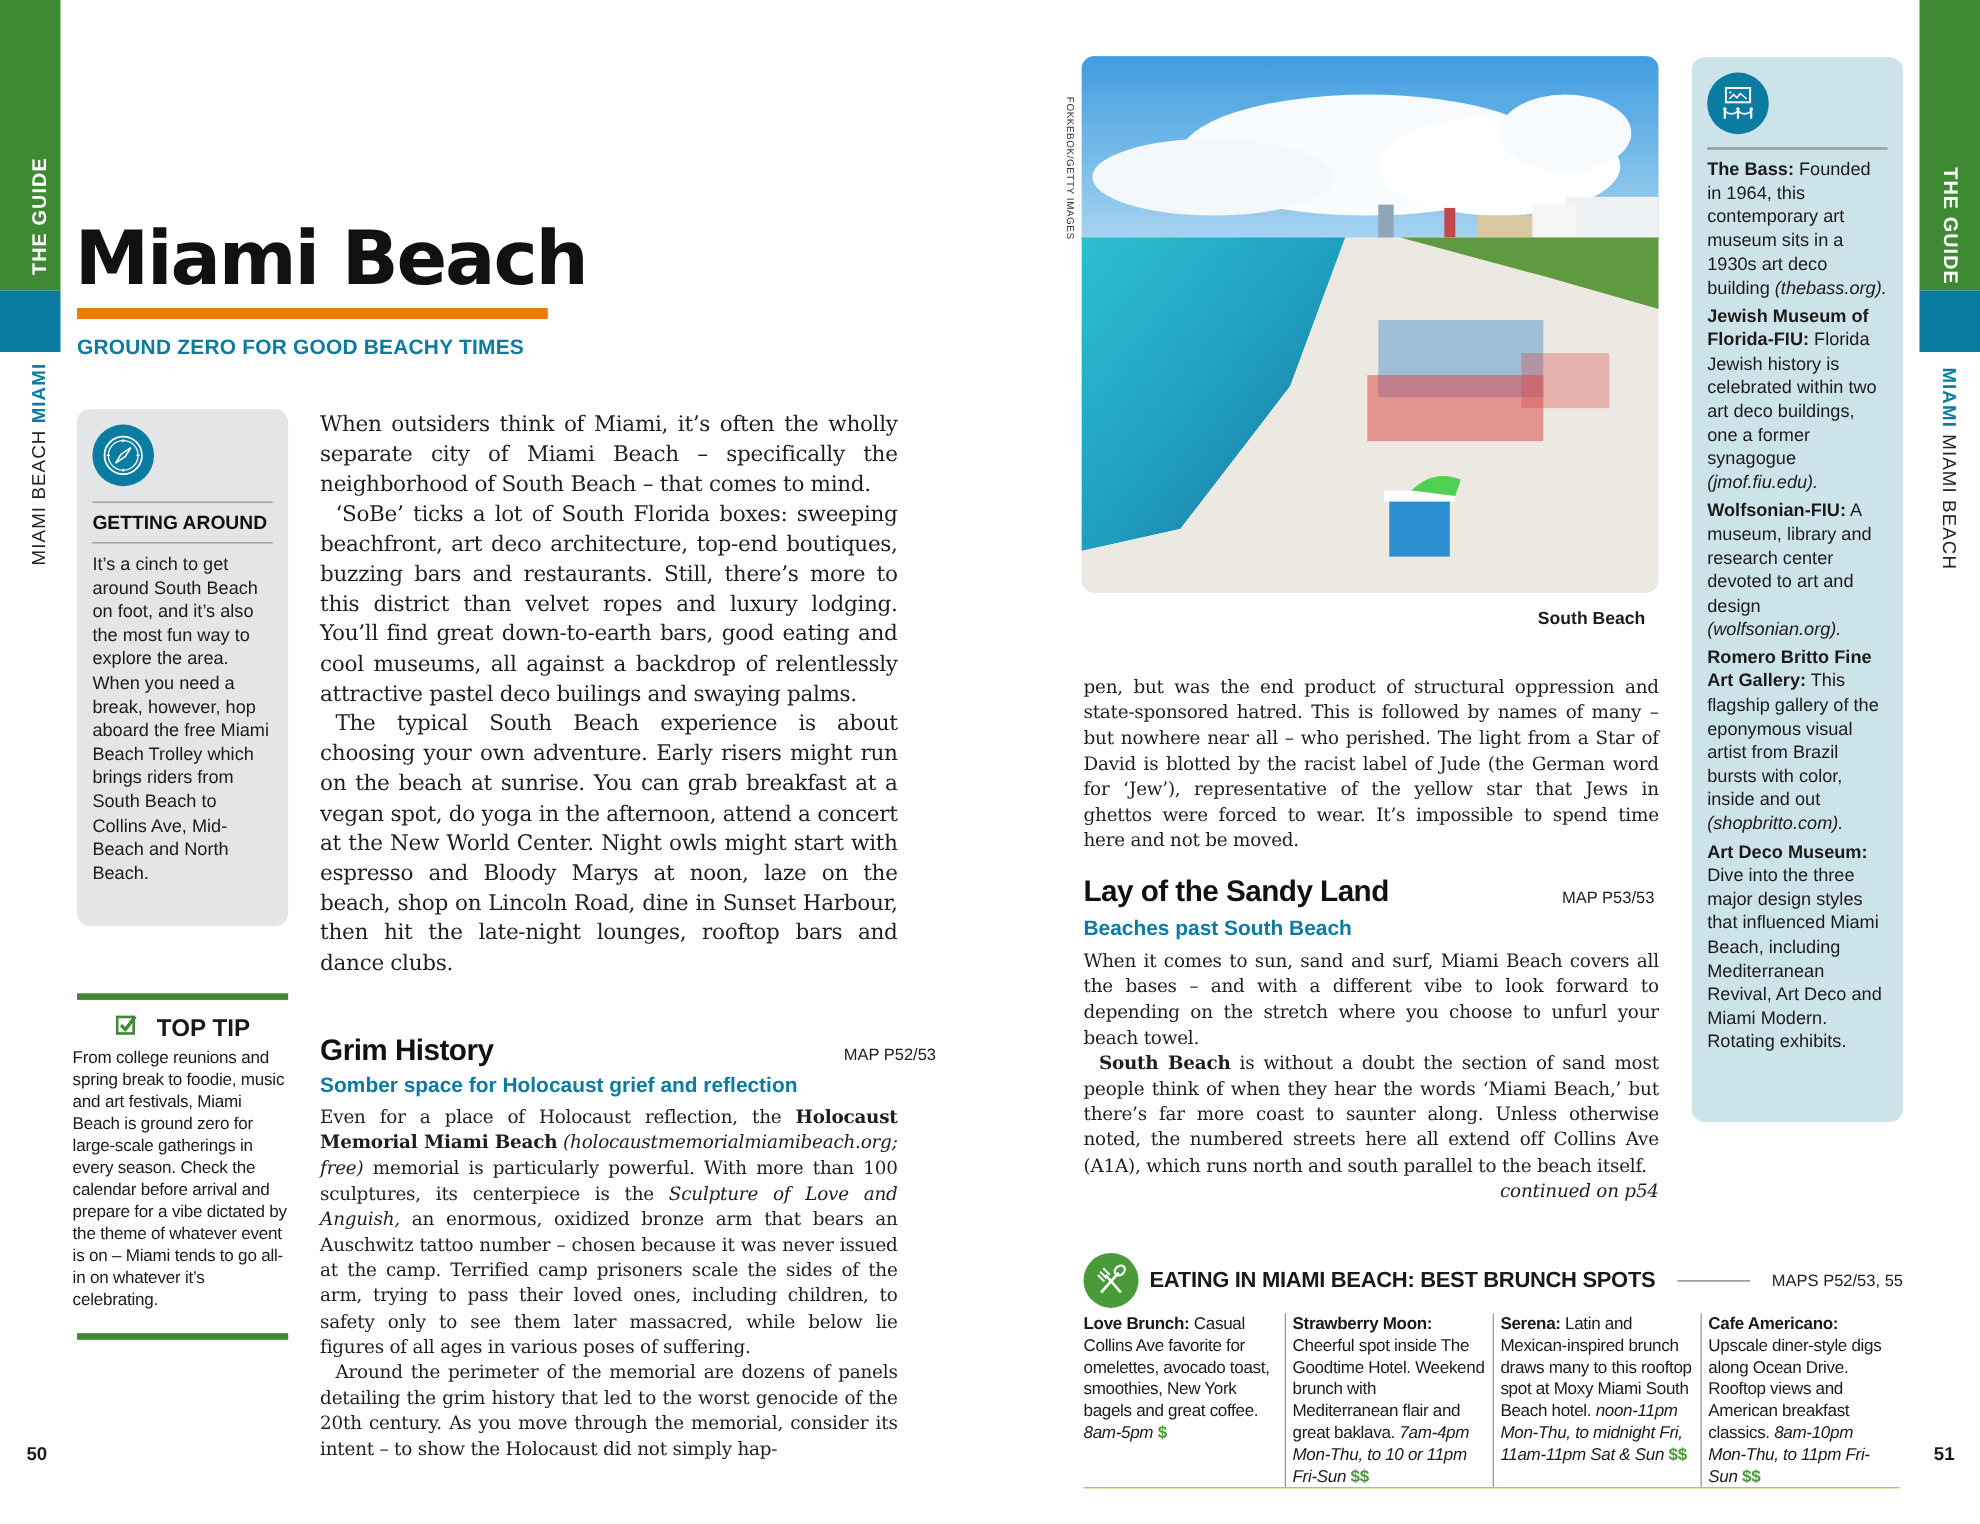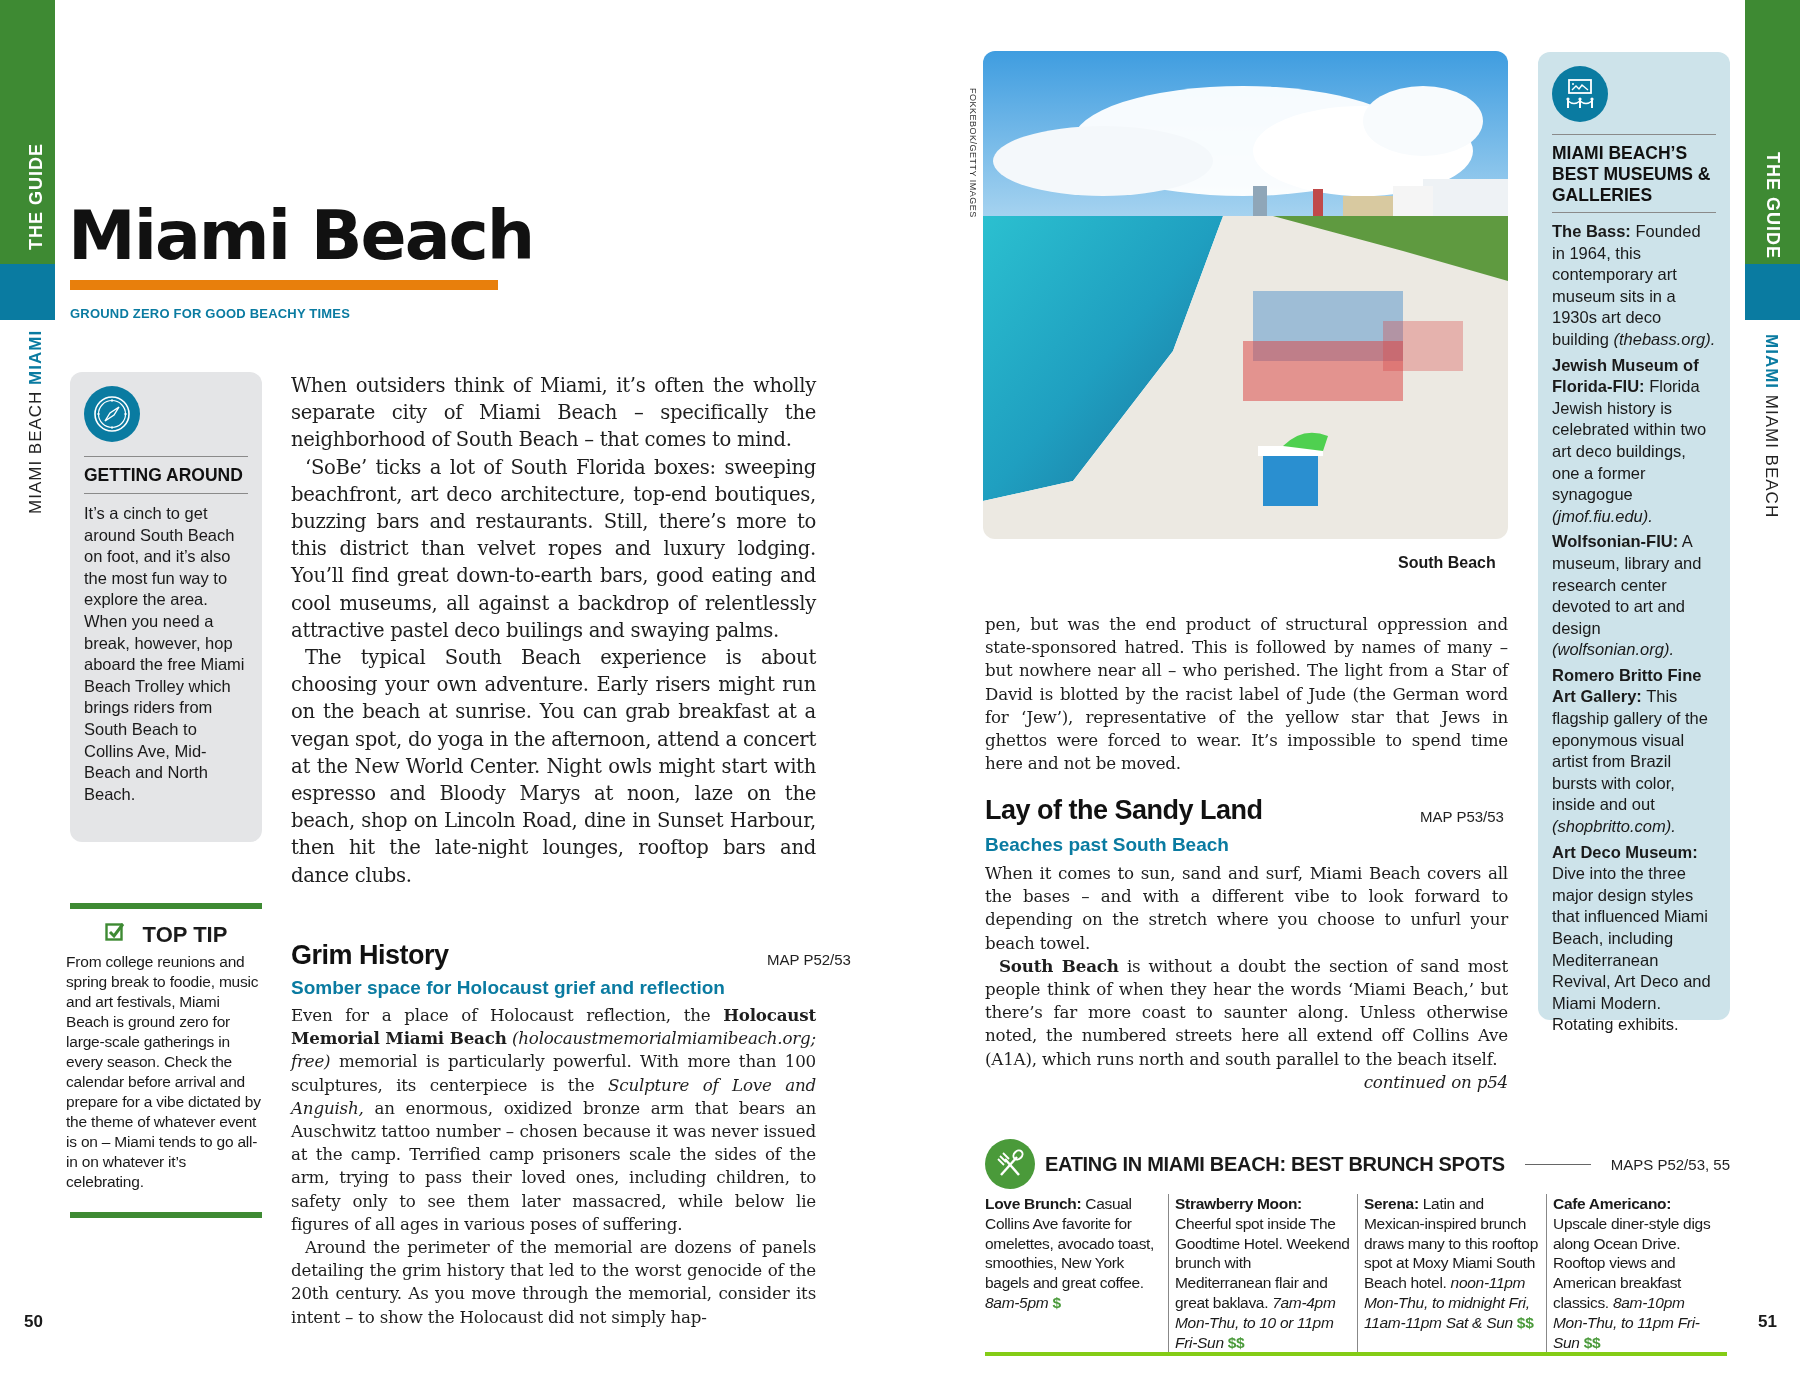--- a/index.html
+++ b/index.html
@@ -18,21 +18,21 @@
   }
   .vtext.ccw { transform: rotate(-90deg); transform-origin: left top; }
   .vtext.cw { transform: rotate(90deg); transform-origin: left top; }
   .tab-label { color: #ffffff; font-size: 18px; font-weight: bold; }
   .running-head { font-size: 17px; color: #222; }
   .running-head .hl { color: #0a7ba1; font-weight: bold; }
 
   
   .title { font-family: "DejaVu Sans", sans-serif; font-weight: bold; font-size: 68px; letter-spacing: -2px; color: #111; }
   .title-rule { background: #e87f0c; }
-  .kicker { color: #0a7ba1; font-weight: bold; font-size: 13px; letter-spacing: 0.2px; }
+  .kicker { color: #0a7ba1; font-weight: bold; font-size: 19px; letter-spacing: 0.2px; }
 
   
   .box-gray { background: #e4e5e7; border-radius: 12px; }
   .box-blue { background: #cde3ea; border-radius: 12px; }
   .icon-circle { width: 56px; height: 56px; border-radius: 50%; background: #0a7ba1; display: flex; align-items: center; justify-content: center; }
   .box-rule { height: 1px; background: #8a8a8a; }
   .box-head { font-weight: bold; font-size: 17.5px; line-height: 21px; color: #111; }
   .box-body { font-size: 16.5px; line-height: 21.6px; color: #1a1a1a; }
   .box-body b { font-weight: bold; }
   .box-body i { font-style: italic; }
@@ -54,21 +54,21 @@
   .sec-sub { color: #0a7ba1; font-weight: bold; font-size: 19px; }
   .map-ref { font-size: 15px; color: #222; }
 
   .photo { border-radius: 12px; overflow: hidden; }
   .credit { font-size: 9px; color: #333; letter-spacing: 0.5px; }
   .caption { font-weight: bold; font-size: 16px; }
 
   
   .eat-icon { width: 50px; height: 50px; border-radius: 50%; background: #4a9a3a; display: flex; align-items: center; justify-content: center; }
   .eat-title { font-weight: bold; font-size: 20px; letter-spacing: -0.3px; }
-  .eat-cols { display: flex; border-bottom: 4px solid #84cc16; }
+  .eat-cols { display: flex; border-bottom: 1px solid #84cc16; }
   .eat-col { font-size: 15.5px; line-height: 19.8px; padding: 0 6px; border-left: 1px solid #888; letter-spacing: -0.3px; }
   .eat-col:first-child { border-left: none; padding-left: 0; }
   .eat-col b { font-weight: bold; }
   .eat-col i { font-style: italic; }
   .price { color: #4a9a3a; font-weight: bold; }
   .pageno { font-weight: bold; font-size: 17px; }
 </style>
 </head>
 <body>
 
@@ -193,21 +193,20 @@
         <line x1="8" y1="26" x2="8" y2="34" stroke="#fff" stroke-width="2"></line>
         <line x1="20" y1="26" x2="20" y2="34" stroke="#fff" stroke-width="2"></line>
         <line x1="32" y1="26" x2="32" y2="34" stroke="#fff" stroke-width="2"></line>
         <path d="M8 27 Q14 32 20 27 Q26 32 32 27" fill="none" stroke="#fff" stroke-width="1.6"></path>
         <circle cx="8" cy="25" r="1.6" fill="#fff"></circle>
         <circle cx="20" cy="25" r="1.6" fill="#fff"></circle>
         <circle cx="32" cy="25" r="1.6" fill="#fff"></circle>
       </svg>
   </div>
   <div class="box-rule" style="margin-top:12px;"></div>
-  <div class="box-head" style="margin:8px 0 6px;">MIAMI BEACH’S BEST MUSEUMS &amp; GALLERIES</div>
   <div class="box-rule"></div>
   <div class="box-body" style="margin-top:8px;">
     <p style="margin-bottom:4px;"><b>The Bass:</b><span> Founded in 1964, this contemporary art museum sits in a 1930s art deco building </span><i>(thebass.org).</i></p>
     <p style="margin-bottom:4px;"><b>Jewish Museum of Florida-FIU:</b><span> Florida Jewish history is celebrated within two art deco buildings, one a former synagogue </span><i>(jmof.fiu.edu).</i></p>
     <p style="margin-bottom:4px;"><b>Wolfsonian-FIU:</b><span> A museum, library and research center devoted to art and design </span><i>(wolfsonian.org).</i></p>
     <p style="margin-bottom:4px;"><b>Romero Britto Fine Art Gallery:</b><span> This flagship gallery of the eponymous visual artist from Brazil bursts with color, inside and out </span><i>(shopbritto.com).</i></p>
     <p><b>Art Deco Museum:</b><span> Dive into the three major design styles that influenced Miami Beach, including Mediterranean Revival, Art Deco and Miami Modern. Rotating exhibits.</span></p>
   </div>
 </div>
 

